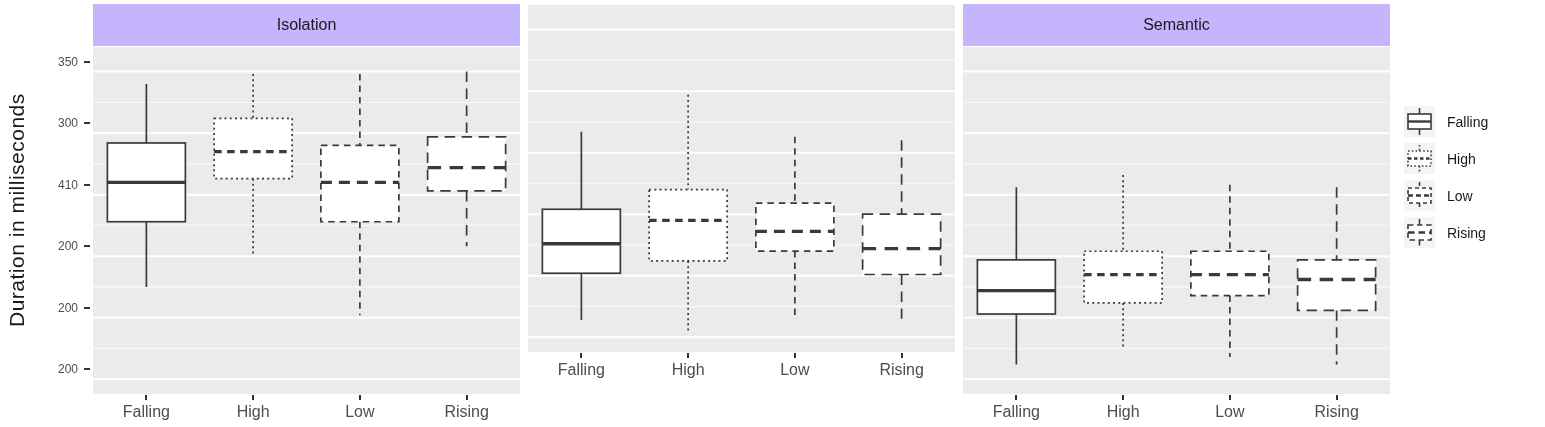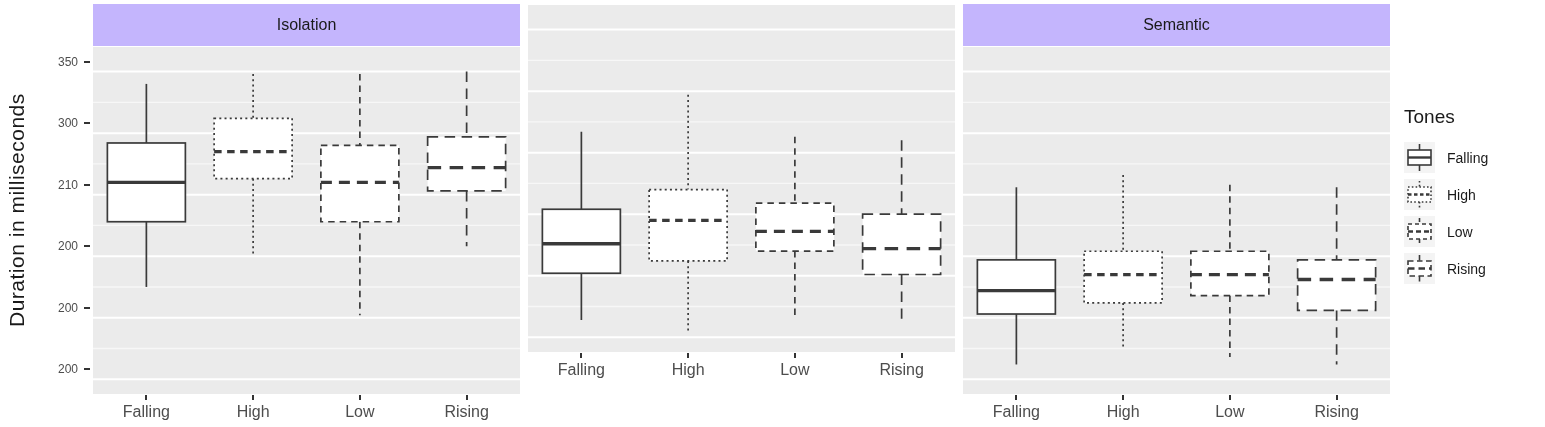--- a/index.html
+++ b/index.html
@@ -64,21 +64,21 @@
 
   <div class="ylabel">Duration in milliseconds</div>
 
   <div class="yaxis">
       <div class="ytick-label" style="top: 332.234px;">200</div>
       <div class="ytick-mark" style="top: 332.234px;"></div>
       <div class="ytick-label" style="top: 270.709px;">200</div>
       <div class="ytick-mark" style="top: 270.709px;"></div>
       <div class="ytick-label" style="top: 209.184px; text-align: center;">200</div>
       <div class="ytick-mark" style="top: 209.184px;"></div>
-      <div class="ytick-label" style="top: 147.66px;">210</div>
+      <div class="ytick-label" style="top: 147.66px;">410</div>
       <div class="ytick-mark" style="top: 147.66px;"></div>
       <div class="ytick-label" style="top: 86.1348px; margin-left: 16px;">300</div>
       <div class="ytick-mark" style="top: 86.1348px;"></div>
       <div class="ytick-label" style="top: 24.6099px;">350</div>
       <div class="ytick-mark" style="top: 24.6099px;"></div>
     </div>
 
   <div class="panels">
     <div class="facet">
       <div class="strip">
@@ -235,21 +235,20 @@
           <div class="xtick-label" style="left: 160.125px;">High</div>
           <div class="xtick-mark" style="left: 266.875px;"></div>
           <div class="xtick-label" style="left: 266.875px;">Low</div>
           <div class="xtick-mark" style="left: 373.625px;"></div>
           <div class="xtick-label" style="left: 373.625px;">Rising</div>
         </div>
     </div>
   </div>
 
   <div class="legend">
-    <div class="legend-title">Tones</div>
     <div class="legend-entry">
       <span class="legend-key">
           <svg width="31" height="31">
             <g stroke="#3a3a3a" fill="none" stroke-width="1.6">
               <line x1="15.5" x2="15.5" y1="2" y2="8"></line>
               <line x1="15.5" x2="15.5" y1="23" y2="29"></line>
               <rect x="4" y="8" width="23" height="15" fill="#ffffff"></rect>
               <line x1="4" x2="27" y1="15.5" y2="15.5" stroke-width="2.4"></line>
             </g>
           </svg>

